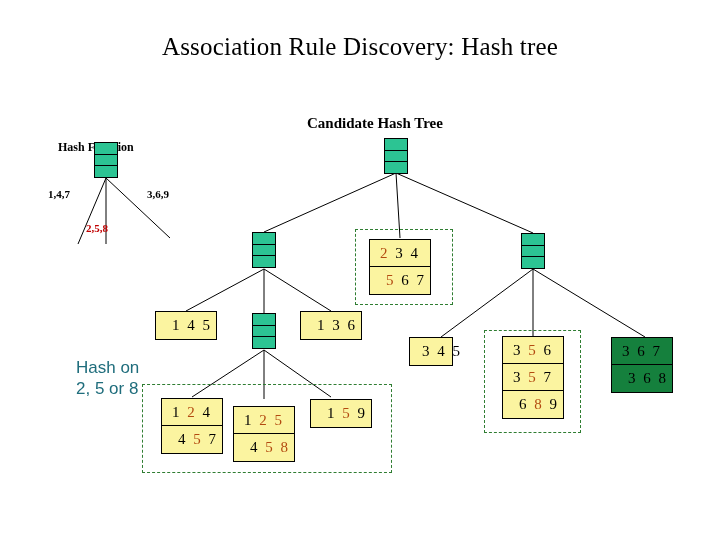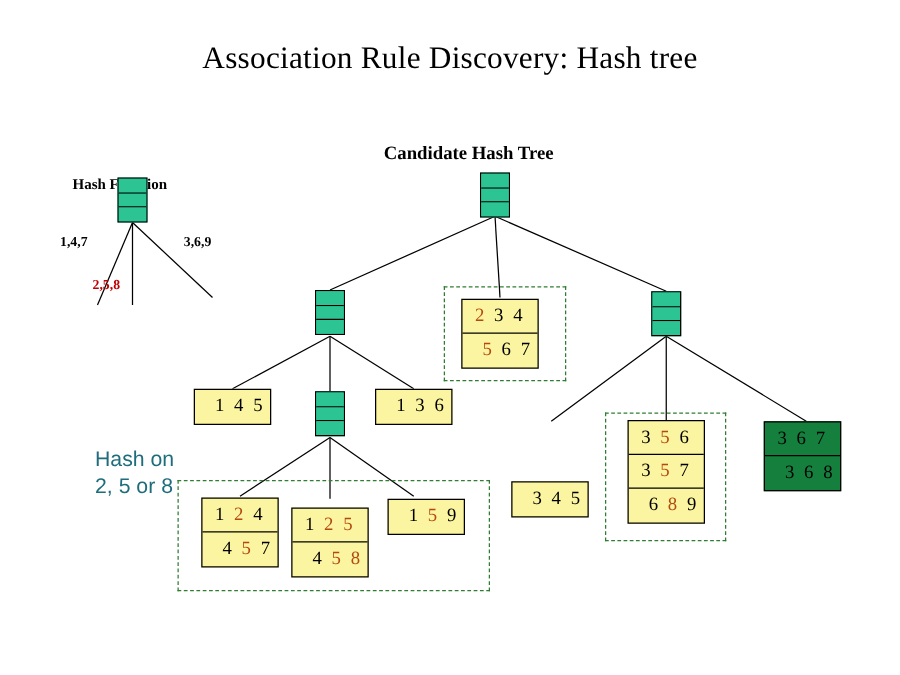--- a/index.html
+++ b/index.html
@@ -158,21 +158,21 @@
 
   <div class="caption" id="cap-hash-function">Hash Function</div>
 
   <div class="hash-node" style="left:94px; top:142px;">
     <div class="cell" style="background: rgb(44, 196, 147);"></div>
     <div class="cell" style="background: rgb(44, 196, 147);"></div>
     <div class="cell" style="background: rgb(44, 196, 147);"></div>
   </div>
 
   <div class="branch-label" id="lbl-147">1,4,7</div>
-  <div class="branch-label" id="lbl-258" style="color: rgb(192, 0, 0);">2,5,8</div>
+  <div class="branch-label" id="lbl-258" style="color: rgb(192, 0, 0); margin-left: 12px;">2,5,8</div>
   <div class="branch-label" id="lbl-369">3,6,9</div>
 
   <div class="caption" id="cap-cand-tree">Candidate Hash Tree</div>
 
   <div class="hash-node" style="left:384px; top:138px;">
     <div class="cell" style="background: rgb(44, 196, 147);"></div>
     <div class="cell" style="background: rgb(44, 196, 147);"></div>
     <div class="cell" style="background: rgb(44, 196, 147);"></div>
   </div>
 
@@ -218,21 +218,21 @@
 
   <div class="leaf" style="left: 233px; top: 406px; width: 62px; background: rgb(251, 244, 160); border-color: rgb(0, 0, 0);">
       <div class="row"><span>1</span> <span class="hot" style="color: rgb(179, 74, 16);">2</span> <span class="hot" style="color: rgb(179, 74, 16);">5</span></div>
       <div class="row"><span>4</span> <span class="hot" style="color: rgb(179, 74, 16);">5</span> <span class="hot" style="color: rgb(179, 74, 16);">8</span></div>
     </div>
 
   <div class="leaf" style="left: 310px; top: 399px; width: 62px; background: rgb(251, 244, 160); border-color: rgb(0, 0, 0);">
       <div class="row"><span>1</span> <span class="hot" style="color: rgb(179, 74, 16);">5</span> <span>9</span></div>
     </div>
 
-  <div class="leaf" style="left: 409px; top: 337px; width: 62px; background: rgb(251, 244, 160); border-color: rgb(0, 0, 0); margin-top: 48px;">
+  <div class="leaf" style="left: 409px; top: 337px; width: 44px; background: rgb(251, 244, 160); border-color: rgb(0, 0, 0);">
       <div class="row"><span>3</span> <span>4</span> <span>5</span></div>
     </div>
 
   <div class="leaf" style="left: 502px; top: 336px; width: 62px; background: rgb(251, 244, 160); border-color: rgb(0, 0, 0);">
       <div class="row"><span>3</span> <span class="hot" style="color: rgb(179, 74, 16);">5</span> <span>6</span></div>
       <div class="row"><span>3</span> <span class="hot" style="color: rgb(179, 74, 16);">5</span> <span>7</span></div>
       <div class="row"><span>6</span> <span class="hot" style="color: rgb(179, 74, 16);">8</span> <span>9</span></div>
     </div>
 
   <div class="leaf" style="left: 611px; top: 337px; width: 62px; background: #15803d; border-color: rgb(0, 0, 0);">

